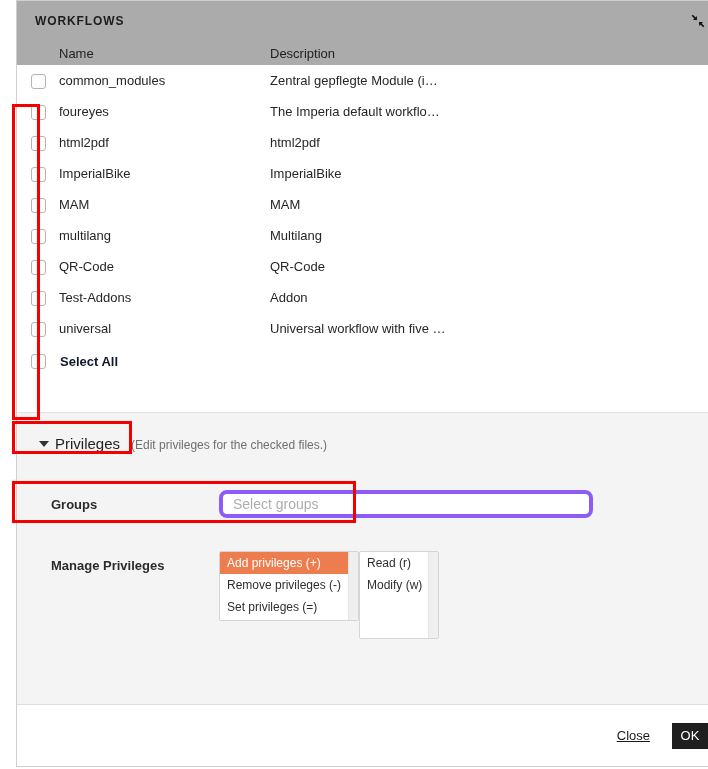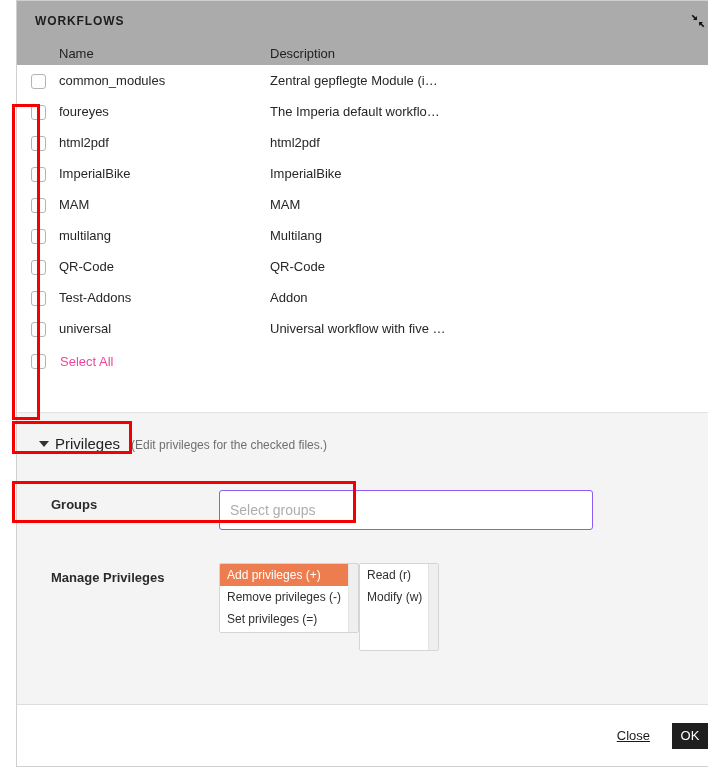--- a/index.html
+++ b/index.html
@@ -128,22 +128,22 @@
 
   
   .selectall-row {
     height: 34px;
     display: flex;
     align-items: center;
     padding-left: 14px;
     background: #ffffff;
   }
   .selectall-label {
-    color: #ec4899;
-    font-weight: normal;
+    color: #0f172a;
+    font-weight: bold;
     font-size: 13px;
     margin-left: 14px;
   }
 
   .spacer-white {
     height: 34px;
     background: #ffffff;
   }
 
   
@@ -188,23 +188,23 @@
   }
   .form-label {
     width: 168px;
     font-size: 13px;
     font-weight: bold;
     color: #2b2b2b;
     padding-top: 7px;
   }
   .groups-input {
     width: 374px;
-    height: 40px;
-    border: 1px solid #8b5cf6;
-    border-radius: 3px;
+    height: 28px;
+    border: 4px solid #8b5cf6;
+    border-radius: 8px;
     background: #ffffff;
     font-family: "Liberation Sans", sans-serif;
     font-size: 14px;
     color: #333333;
     padding: 0 10px;
     box-sizing: border-box;
   }
   .groups-input::placeholder { color: #adadad; }
 
   .lists {

